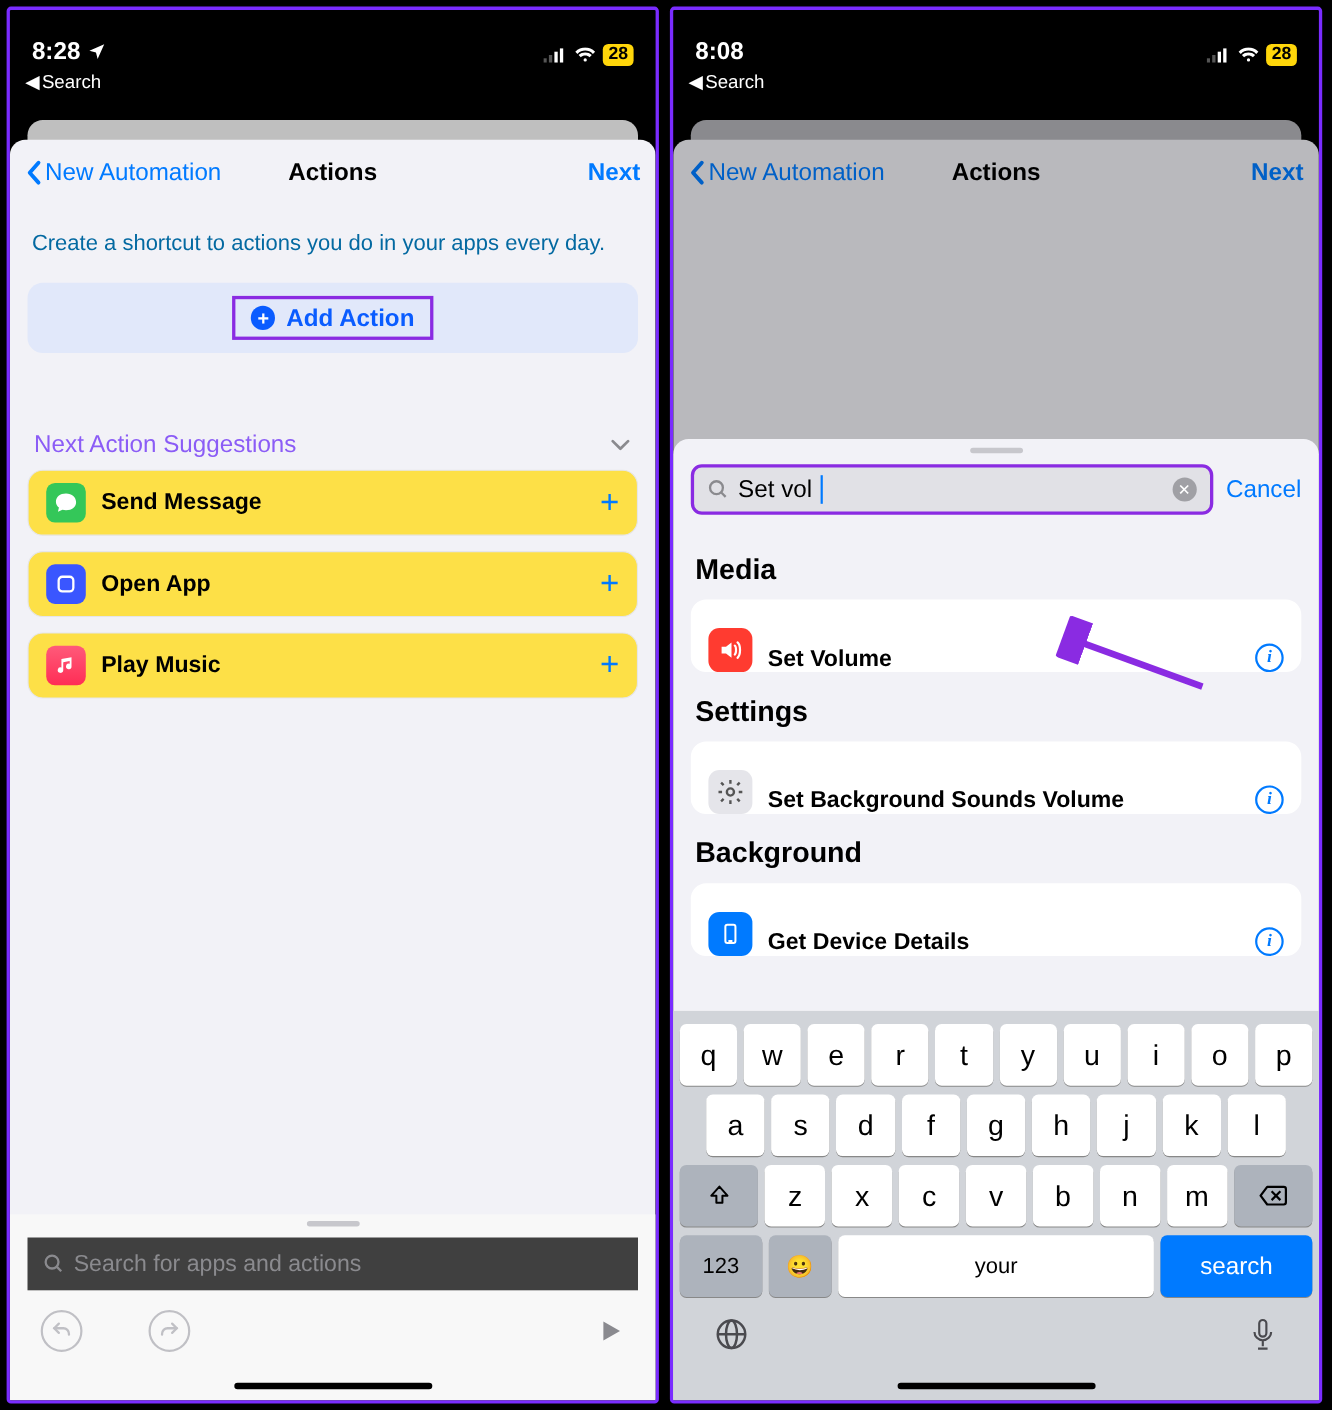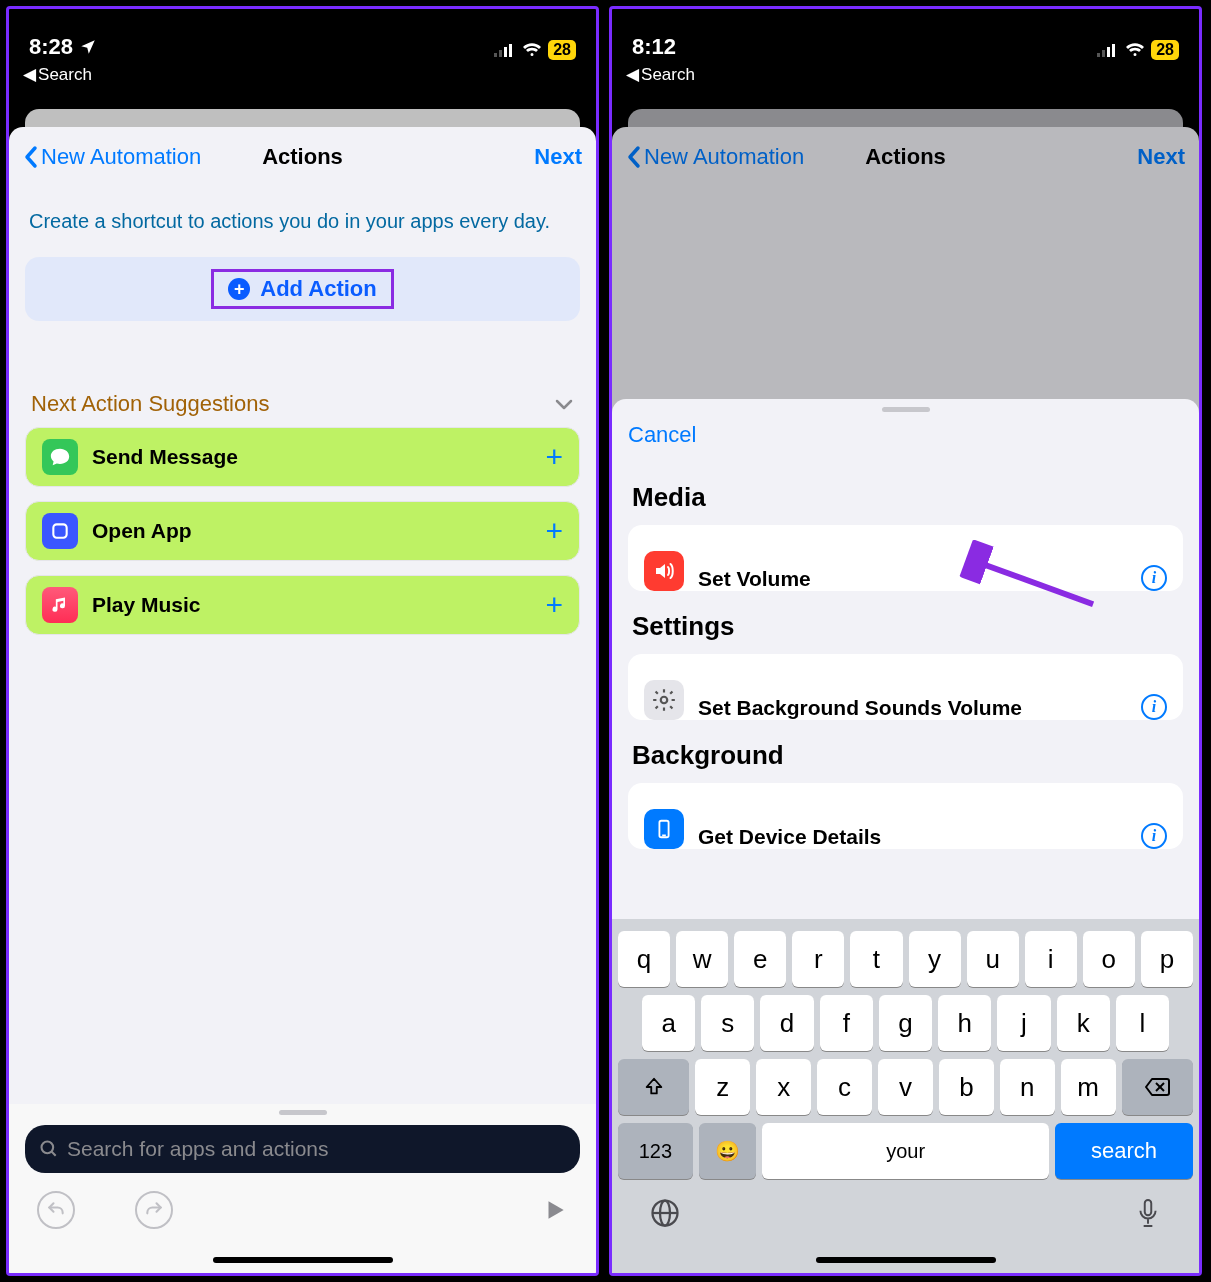--- a/index.html
+++ b/index.html
@@ -14,28 +14,28 @@
   .sheet { position:absolute; top:18px; left:0; right:0; bottom:0; background:#f2f2f7; border-radius:14px 14px 0 0; display:flex; flex-direction:column; }
   .nav-bar { height:60px; display:flex; align-items:center; padding:0 14px; position:relative; }
   .nav-back { color:#007aff; font-size:22px; display:flex; align-items:center; gap:2px; }
   .nav-title { position:absolute; left:50%; transform:translateX(-50%); font-size:22px; font-weight:600; color:#000; }
   .nav-next { margin-left:auto; color:#007aff; font-size:22px; font-weight:600; }
   .content { flex:1; padding:0 16px; overflow:hidden; }
   .intro { color:#0369a1; font-size:20px; line-height:1.4; padding:20px 4px 22px; }
   .add-action-btn { background:#e1e8fa; border-radius:14px; height:64px; display:flex; align-items:center; justify-content:center; gap:10px; color:#0a5cff; font-size:22px; font-weight:600; }
   .highlight-box { border:3px solid #8a2be2; padding:4px 14px; }
   .add-action-btn .plus-circ { width:22px; height:22px; border-radius:50%; background:#0a5cff; color:#fff; display:flex; align-items:center; justify-content:center; font-size:18px; font-weight:700; }
-  .sugg-head { display:flex; align-items:center; justify-content:space-between; color:#a16207; font-size:22px; padding:70px 6px 10px; }
-  .sugg-item { background:#bef264; border:1px solid #e5e5ea; border-radius:14px; height:60px; display:flex; align-items:center; padding:0 16px; gap:14px; margin-bottom:14px; }
+  .sugg-head { display:flex; align-items:center; justify-content:space-between; color:#8b5cf6; font-size:22px; padding:70px 6px 10px; }
+  .sugg-item { background:#fde047; border:1px solid #e5e5ea; border-radius:14px; height:60px; display:flex; align-items:center; padding:0 16px; gap:14px; margin-bottom:14px; }
   .sugg-item .app-ic { width:36px; height:36px; border-radius:8px; display:flex; align-items:center; justify-content:center; color:#fff; font-size:18px; }
   .sugg-item .label { font-size:21px; font-weight:600; flex:1; }
   .sugg-item .plus { color:#007aff; font-size:30px; font-weight:300; }
   .bottom-bar { position:absolute; bottom:0; left:0; right:0; background:#f8f8f8; padding-top:6px; }
   .grabber { width:48px; height:5px; background:#c7c7cc; border-radius:3px; margin:0 auto 10px; }
-  .search-pill { margin:0 16px 10px; background:#0f172a; border-radius:20px; height:48px; display:flex; align-items:center; padding:12px 14px; gap:8px; color:#8a8a8e; font-size:21px; }
+  .search-pill { margin:0 16px 10px; background:#404040; border-radius:0; height:48px; display:flex; align-items:center; padding:12px 14px; gap:8px; color:#8a8a8e; font-size:21px; }
   .bbar-row { display:flex; align-items:center; justify-content:space-between; padding:8px 28px 44px; }
   .circ-btn { width:38px; height:38px; border-radius:50%; border:2px solid #c0c0c5; display:flex; align-items:center; justify-content:center; color:#c0c0c5; font-size:20px; }
   .play { color:#9a9a9f; font-size:30px; }
   .home-ind { width:180px; height:6px; background:#000; border-radius:4px; position:absolute; bottom:10px; left:50%; transform:translateX(-50%); }
   
   .phone.dim .sheet { background:#b9b9bd; }
   .phone.dim .nav-bar, .phone.dim .content { filter:none; }
   .phone.dim .nav-back span, .phone.dim .nav-next { color:#0060c7; }
   .overlay-sheet { position:absolute; top:290px; left:0; right:0; bottom:0; background:#f2f2f7; border-radius:14px 14px 0 0; display:flex; flex-direction:column; }
   .grabber2 { width:48px; height:5px; background:#c7c7cc; border-radius:3px; margin:8px auto 10px; }
@@ -182,21 +182,21 @@
         </div>
       </div>
       <div class="home-ind"></div>
     </div>
   </div>
 </div>
 
 <div class="phone dim">
   <div class="status-bar">
     <div class="status-left">
-      <span>8:12</span>
+      <span>8:08</span>
     </div>
     <div class="status-right">
       <svg width="22" height="14" viewBox="0 0 22 14" fill="#fff">
           <rect x="0" y="10" width="3" height="4" fill="#555"></rect>
           <rect x="5" y="7" width="3" height="7" fill="#555"></rect>
           <rect x="10" y="4" width="3" height="10"></rect>
           <rect x="15" y="1" width="3" height="13"></rect>
         </svg>
       <svg width="20" height="14" viewBox="0 0 20 14" fill="#fff">
           <path d="M10 13a1.5 1.5 0 100-3 1.5 1.5 0 000 3zM4 7c3-3 9-3 12 0l-2 2c-2-2-6-2-8 0zM1 4c5-5 13-5 18 0l-2 2c-4-4-10-4-14 0z"></path>
@@ -220,20 +220,29 @@
           <span style="color:#0060c7">New Automation</span>
         </div>
         <div class="nav-title">Actions</div>
         <div class="nav-next">Next</div>
       </div>
     </div>
 
     <div class="overlay-sheet">
       <div class="grabber2"></div>
       <div class="search-row">
+        <div class="search-field">
+          <svg width="20" height="20" viewBox="0 0 24 24" fill="none" stroke="#8a8a8e" stroke-width="2.5">
+              <circle cx="10" cy="10" r="7"></circle>
+              <line x1="20" y1="20" x2="15" y2="15"></line>
+            </svg>
+          <span class="txt">Set vol</span>
+          <span class="cursor"></span>
+          <span class="clear">✕</span>
+        </div>
         <span class="cancel">Cancel</span>
       </div>
 
       <div class="results" style="position:relative;">
         <div class="sect-title">Media</div>
         <div class="result-row">
           <span class="ic" style="background:#ff3b30">
             <svg width="24" height="24" viewBox="0 0 24 24" fill="#fff">
                 <path d="M4 9v6h4l5 4V5L8 9H4z"></path>
                 <path d="M16 8c1.5 1 1.5 7 0 8M18.5 5c3 2.5 3 11.5 0 14" fill="none" stroke="#fff" stroke-width="2" stroke-linecap="round"></path>

